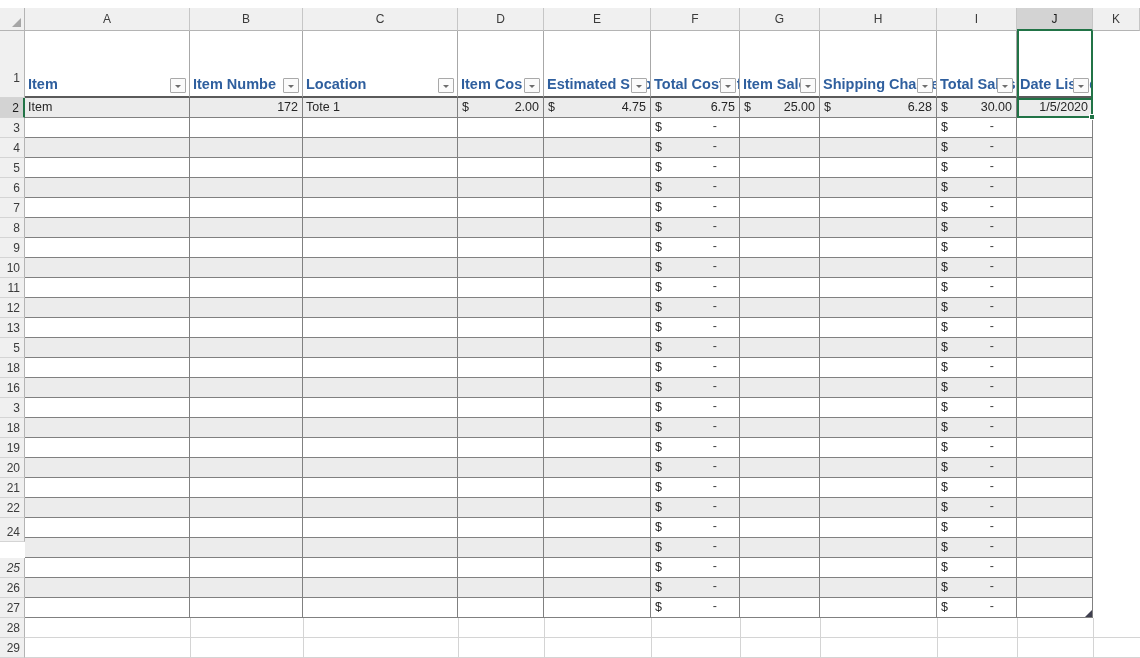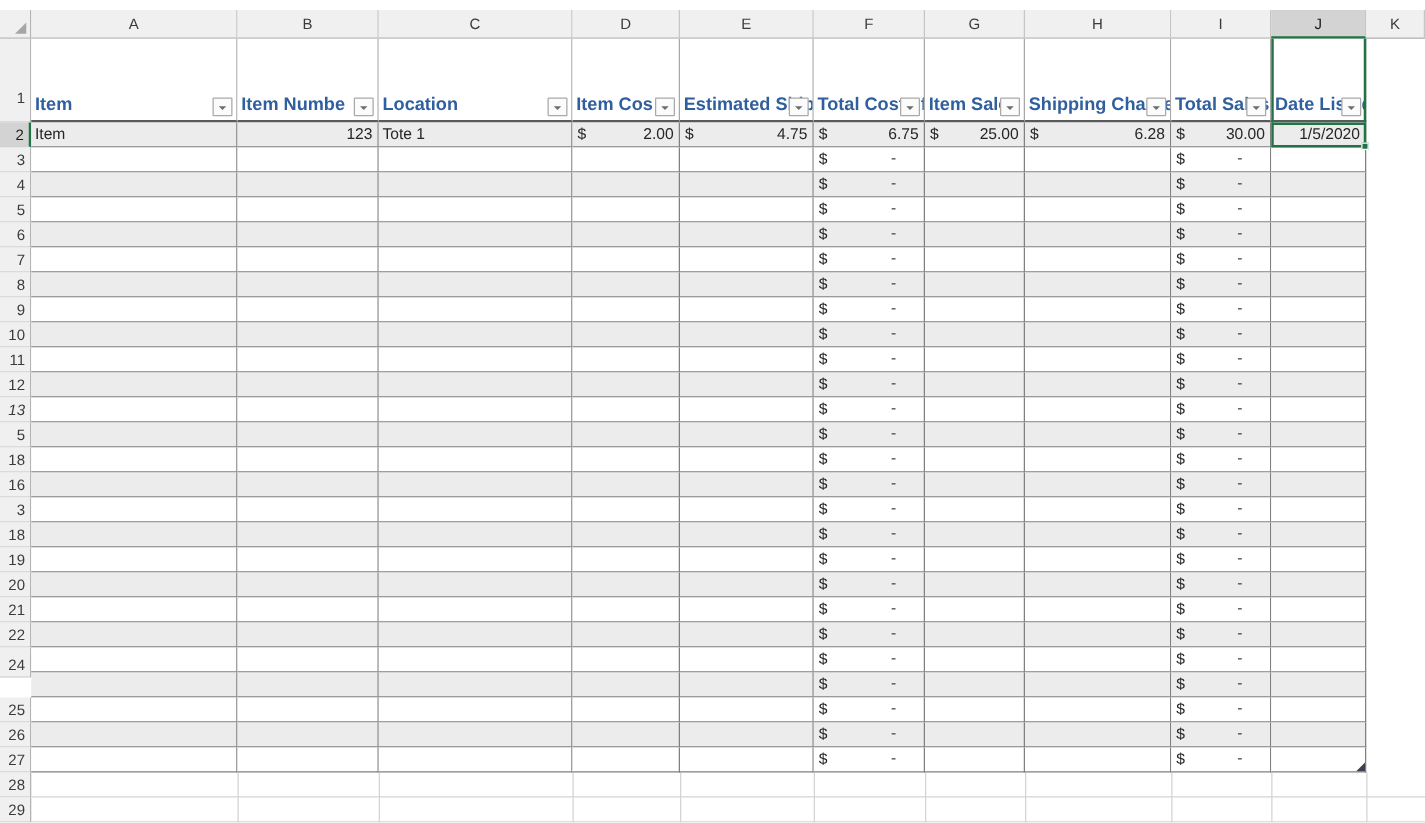--- a/index.html
+++ b/index.html
@@ -195,33 +195,33 @@
       <div class="rowhead" style="top: 118px; height: 20px; line-height: 20px;">3</div>
       <div class="rowhead" style="top: 138px; height: 20px; line-height: 20px;">4</div>
       <div class="rowhead" style="top: 158px; height: 20px; line-height: 20px;">5</div>
       <div class="rowhead" style="top: 178px; height: 20px; line-height: 20px;">6</div>
       <div class="rowhead" style="top: 198px; height: 20px; line-height: 20px;">7</div>
       <div class="rowhead" style="top: 218px; height: 20px; line-height: 20px;">8</div>
       <div class="rowhead" style="top: 238px; height: 20px; line-height: 20px;">9</div>
       <div class="rowhead" style="top: 258px; height: 20px; line-height: 20px;">10</div>
       <div class="rowhead" style="top: 278px; height: 20px; line-height: 20px;">11</div>
       <div class="rowhead" style="top: 298px; height: 20px; line-height: 20px;">12</div>
-      <div class="rowhead" style="top: 318px; height: 20px; line-height: 20px; font-style: italic;">13</div>
+      <div class="rowhead" style="top: 318px; height: 20px; line-height: 20px;">13</div>
       <div class="rowhead" style="top: 338px; height: 20px; line-height: 20px;">5</div>
       <div class="rowhead" style="top: 358px; height: 20px; line-height: 20px;">18</div>
       <div class="rowhead" style="top: 378px; height: 20px; line-height: 20px;">16</div>
       <div class="rowhead" style="top: 398px; height: 20px; line-height: 20px;">3</div>
       <div class="rowhead" style="top: 418px; height: 20px; line-height: 20px;">18</div>
       <div class="rowhead" style="top: 438px; height: 20px; line-height: 20px;">19</div>
       <div class="rowhead" style="top: 458px; height: 20px; line-height: 20px;">20</div>
       <div class="rowhead" style="top: 478px; height: 20px; line-height: 20px;">21</div>
       <div class="rowhead" style="top: 498px; height: 20px; line-height: 20px; text-align: right;">22</div>
       <div class="rowhead" style="top: 518px; height: 20px; line-height: 20px;">23</div>
       <div class="rowhead" style="top: 522px; height: 20px; line-height: 20px;">24</div>
-      <div class="rowhead" style="top: 558px; height: 20px; line-height: 20px;">25</div>
+      <div class="rowhead" style="top: 558px; height: 20px; line-height: 20px; font-style: italic;">25</div>
       <div class="rowhead" style="top: 578px; height: 20px; line-height: 20px;">26</div>
       <div class="rowhead" style="top: 598px; height: 20px; line-height: 20px;">27</div>
       <div class="rowhead" style="top: 618px; height: 20px; line-height: 20px;">28</div>
       <div class="rowhead" style="top: 638px; height: 20px; line-height: 20px;">29</div>
     </div>
   <div id="vlines">
       <div class="vline" style="left: 190px; top: 618px; height: 40px;"></div>
       <div class="vline" style="left: 303px; top: 618px; height: 40px;"></div>
       <div class="vline" style="left: 458px; top: 618px; height: 40px;"></div>
       <div class="vline" style="left: 544px; top: 618px; height: 40px;"></div>
@@ -292,21 +292,21 @@
       <div class="cell hdr center" style="left: 1017px; width: 76px; top: 31px; height: 67px;">
         <span class="htext">Date Listed</span>
         <div class="filter" style="right: 3px; bottom: 3px;">
           <div class="arw"></div>
         </div>
       </div>
       <div class="cell band" style="left: 25px; width: 165px; top: 98px; height: 20px;">
         <span class="vleft">Item</span>
       </div>
       <div class="cell band" style="left: 190px; width: 113px; top: 98px; height: 20px;">
-        <span class="v">123</span>
+        <span class="v">172</span>
       </div>
       <div class="cell band" style="left: 303px; width: 155px; top: 98px; height: 20px;">
         <span class="vleft">Tote 1</span>
       </div>
       <div class="cell band" style="left: 458px; width: 86px; top: 98px; height: 20px;">
         <span class="dollar">$</span>
         <span class="v">2.00</span>
       </div>
       <div class="cell band" style="left: 544px; width: 107px; top: 98px; height: 20px;">
         <span class="dollar">$</span>

